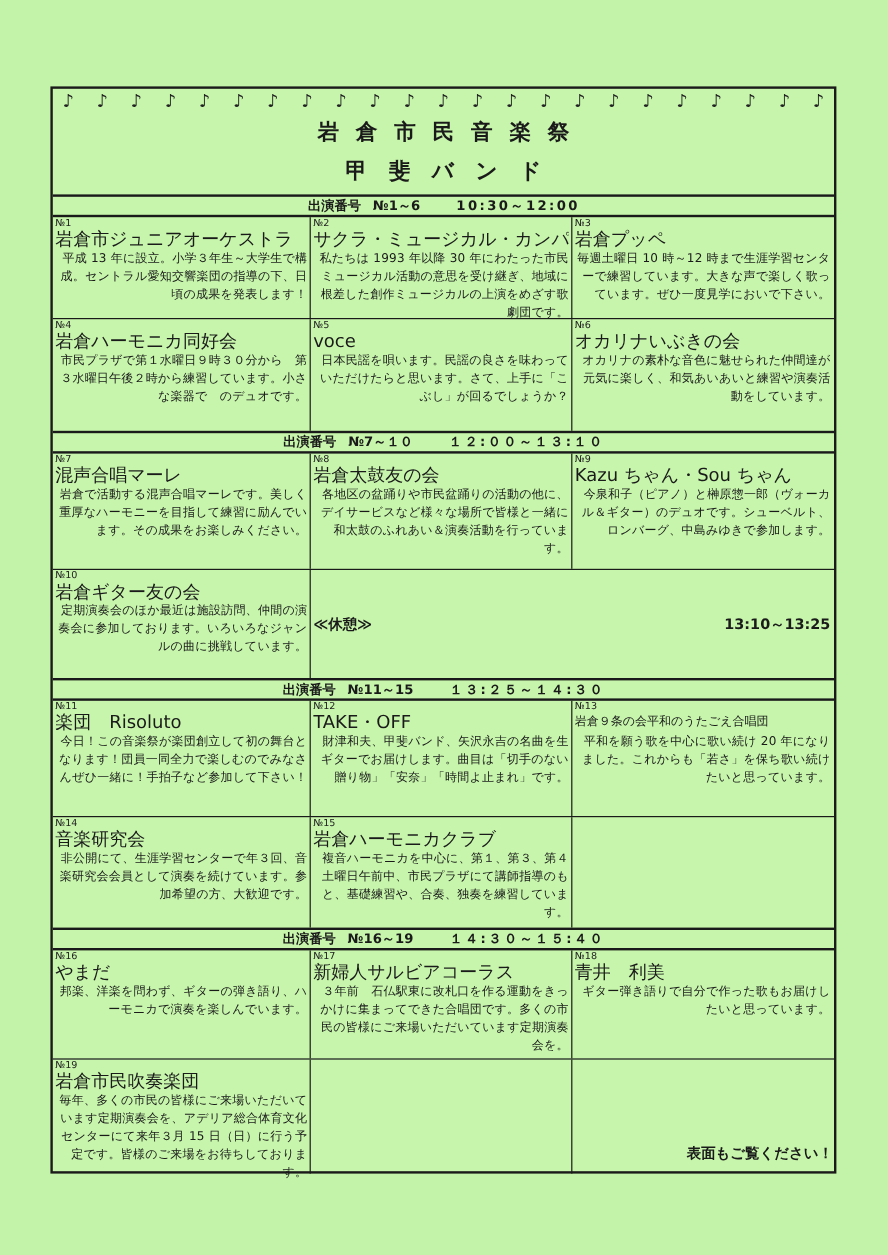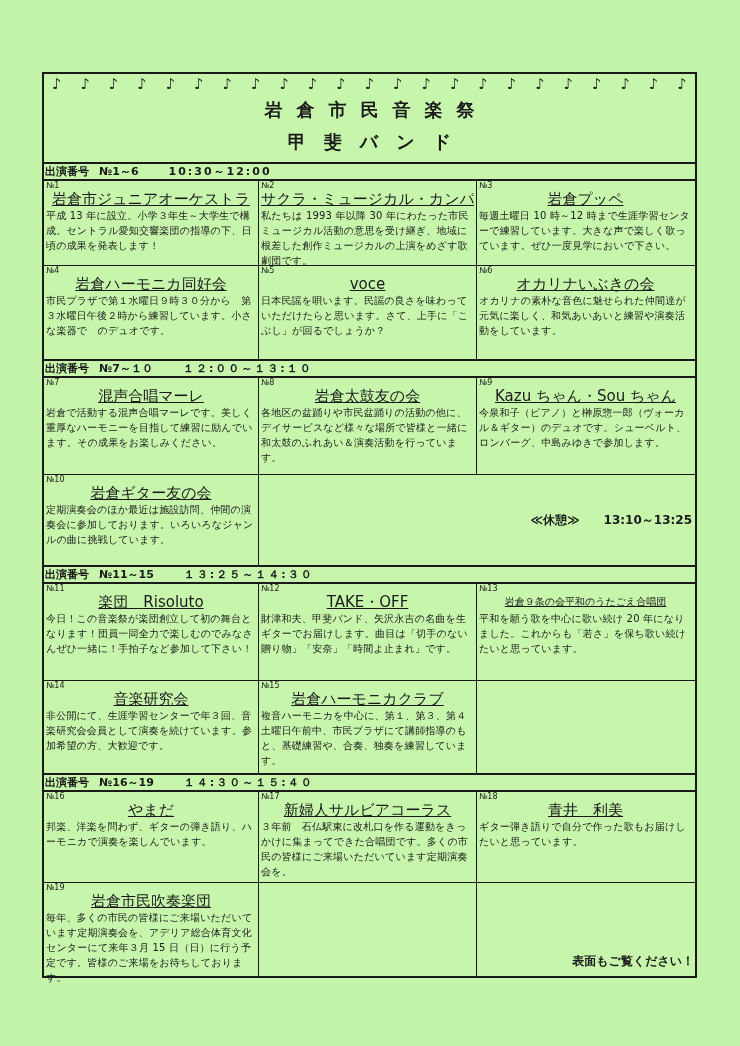--- a/index.html
+++ b/index.html
@@ -35,36 +35,37 @@
     letter-spacing: 14px; margin-top: 4px; padding-left: 14px;
   }
   .title2 {
     text-align: center; font-weight: bold; font-size: 18px;
     letter-spacing: 18px; margin-top: 8px; padding-left: 18px;
   }
   .section-hdr {
     height: 15px; line-height: 15px; font-size: 11px; font-weight: bold;
     padding-left: 1px; border-bottom: 2px solid #1a1a1a;
     white-space: pre;
+    text-align: center;
   }
   .section-hdr .range { margin-left: 10px; }
   .section-hdr .time { margin-left: 30px; letter-spacing: 2px; }
   .row { display: flex; border-bottom: 1.5px solid #1a1a1a; }
   .row.last { border-bottom: 2.5px solid #1a1a1a; }
   .cell {
     flex: 0 0 auto; position: relative; box-sizing: border-box;
     border-right: 1.5px solid #1a1a1a; padding: 0 2px;
   }
   .cell:last-child { border-right: none; }
   .c1 { width: 215px; } .c2 { width: 218px; } .c3 { width: 217px; }
   .no { font-size: 8px; line-height: 9px; height: 9px; color: #222; }
-  .name { text-align: center; font-size: 15px; line-height: 18px; height: 18px; white-space: nowrap; overflow: hidden; text-decoration: underline; }
-  .desc { font-size: 10px; line-height: 15px; letter-spacing: 0.2px; }
+  .name { font-size: 15px; line-height: 18px; height: 18px; white-space: nowrap; overflow: hidden; }
+  .desc { font-size: 10px; line-height: 15px; letter-spacing: 0.2px; text-align: right; }
   .break {
-    display: flex; align-items: center; justify-content: flex-end;
+    display: flex; align-items: center; justify-content: space-between;
     font-weight: bold; font-size: 12px; white-space: pre;
   }
   .footer-note {
     position: absolute; bottom: 8px; left: 0; right: 0; text-align: right;
     font-weight: bold; font-size: 12px;
   }
 </style>
 </head>
 <body>
 

